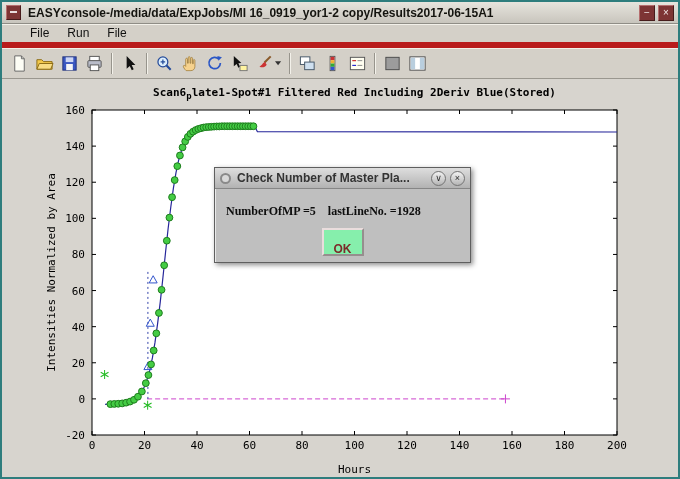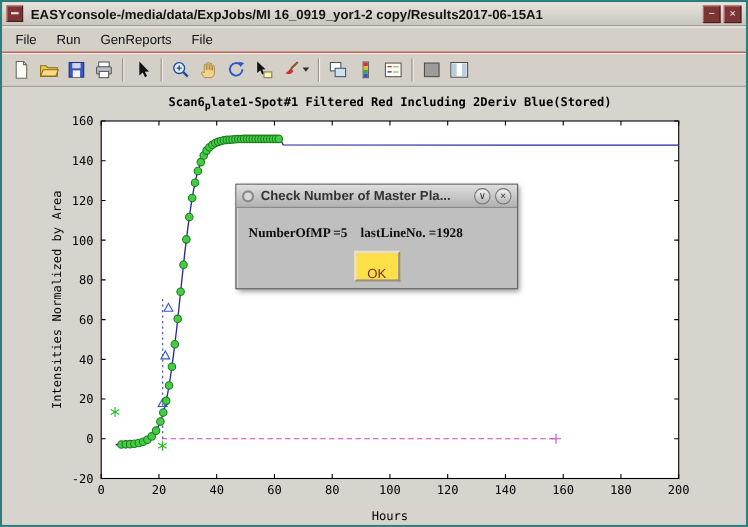--- a/index.html
+++ b/index.html
@@ -20,21 +20,21 @@
   .title-text { flex: 1; font-weight: bold; font-size: 12px; color: #14140f;
                 padding-left: 7px; white-space: nowrap; overflow: hidden; }
   .win-btn { width: 16px; height: 16px; flex: 0 0 16px; margin-left: 3px;
              background: #7d3434; border: 1px solid;
              border-color: #b56e6e #471c1c #471c1c #b56e6e;
              color: #f2e8e8; font-size: 10px; line-height: 13px; text-align: center;
              cursor: default; }
 
   
   .menubar { height: 24px; flex: 0 0 24px; display: flex; align-items: center;
-             padding: 0 3px; background: #d4d0c8; border-bottom: 1px solid #b91c1c;
+             padding: 0 19px; background: #d4d0c8; border-bottom: 6px solid #b91c1c;
              box-shadow: inset 0 1px 0 #f3f1ea; }
   .menu-item { padding: 4px 9px; font-size: 12px; color: #111; cursor: default; }
 
   
   .toolbar { height: 31px; flex: 0 0 31px; display: flex; align-items: center;
              padding: 0 5px; background: #d4d0c8; border-bottom: 1px solid #9a978f;
              box-shadow: inset 0 1px 0 #f3f1ea; }
   .tool-btn { width: 25px; height: 25px; display: flex; align-items: center;
               justify-content: center; cursor: default; }
   .tool-btn.wide { width: 33px; }
@@ -61,40 +61,39 @@
                padding-left: 6px; white-space: nowrap; overflow: hidden; }
   .dlg-btn { width: 15px; height: 15px; flex: 0 0 15px; margin-left: 4px;
              border-radius: 50%; background: linear-gradient(#f2f2f2,#b5b5b5);
              border: 1px solid #737373; color: #2e2e2e; font-size: 9px;
              line-height: 13px; text-align: center; cursor: default; }
   .dlg-body { height: 73px; }
   .dlg-msg { font-family: Liberation Serif, serif; font-size: 12px;
              font-weight: bold; color: #0d0d0d; padding: 15px 0 0 11px;
              white-space: pre; }
   .dlg-ok { display: block; margin: 9px auto 0; min-width: 42px; height: 21px;
-            padding: 12px 8px; background: #fde047; border: 2px outset #eadddd;
+            padding: 12px 8px; background: #86efac; border: 2px outset #eadddd;
             font-family: "Liberation Sans", sans-serif; font-size: 12px;
-            font-weight: normal; color: #7c2a2a; cursor: default; }
+            font-weight: bold; color: #7c2a2a; cursor: default; }
 </style>
 </head>
 <body>
 
 <div class="window">
 
   <div class="titlebar">
     <div class="win-icon"></div>
     <div class="title-text">EASYconsole-/media/data/ExpJobs/MI 16_0919_yor1-2 copy/Results2017-06-15A1</div>
     <div class="win-btn">−</div>
     <div class="win-btn">×</div>
   </div>
 
   <div class="menubar">
     <span class="menu-item">File</span>
     <span class="menu-item">Run</span>
-    <span class="menu-item">GenReports</span>
     <span class="menu-item">File</span>
   </div>
 
   <div class="toolbar">
     <div class="tool-btn">
       <svg class="ticon" viewBox="0 0 20 20">
         <path d="M5 2h7l3 3v13H5z" fill="#fdfdf5" stroke="#666"></path>
         <path d="M12 2v3h3" fill="none" stroke="#666"></path>
       </svg>
     </div>

